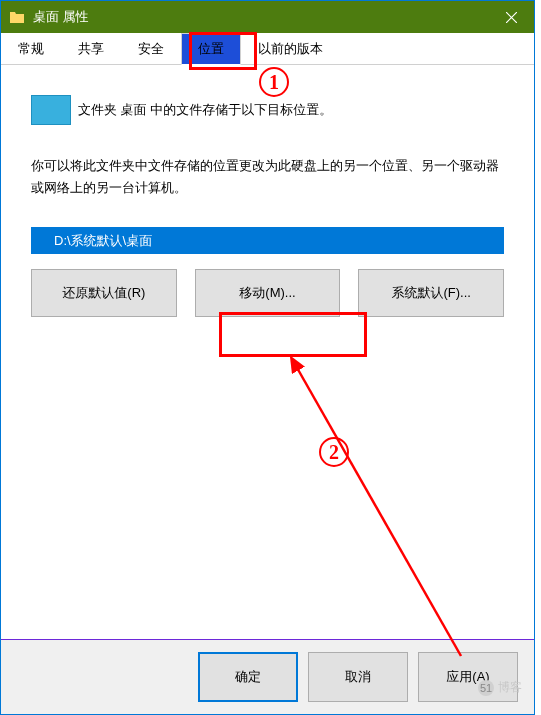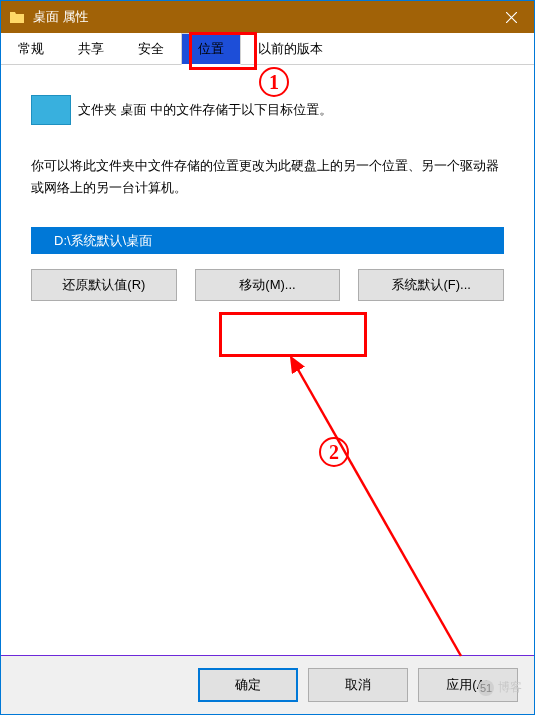--- a/index.html
+++ b/index.html
@@ -13,21 +13,21 @@
     }
     .window {
       width: 535px;
       height: 715px;
       border: 1px solid #0078d7;
       background: #fff;
       position: relative;
     }
     .titlebar {
       height: 32px;
-      background: #a16207;
+      background: #4d7c0f;
       color: #fff;
       display: flex;
       align-items: center;
       padding: 0 8px;
     }
     .titlebar-icon {
       width: 16px;
       height: 16px;
       margin-right: 8px;
     }
@@ -89,21 +89,21 @@
       color: #fff;
       margin-bottom: 15px;
       font-family: inherit;
     }
     .btn-row {
       display: flex;
       gap: 18px;
     }
     .btn {
       flex: 1;
-      padding: 6px 4px;
+      padding: 14px 4px;
       border: 1px solid #adadad;
       background: #e1e1e1;
       font-size: 13px;
       cursor: pointer;
       font-family: inherit;
     }
     .bottom-bar {
       position: absolute;
       bottom: 0;
       left: 0;

